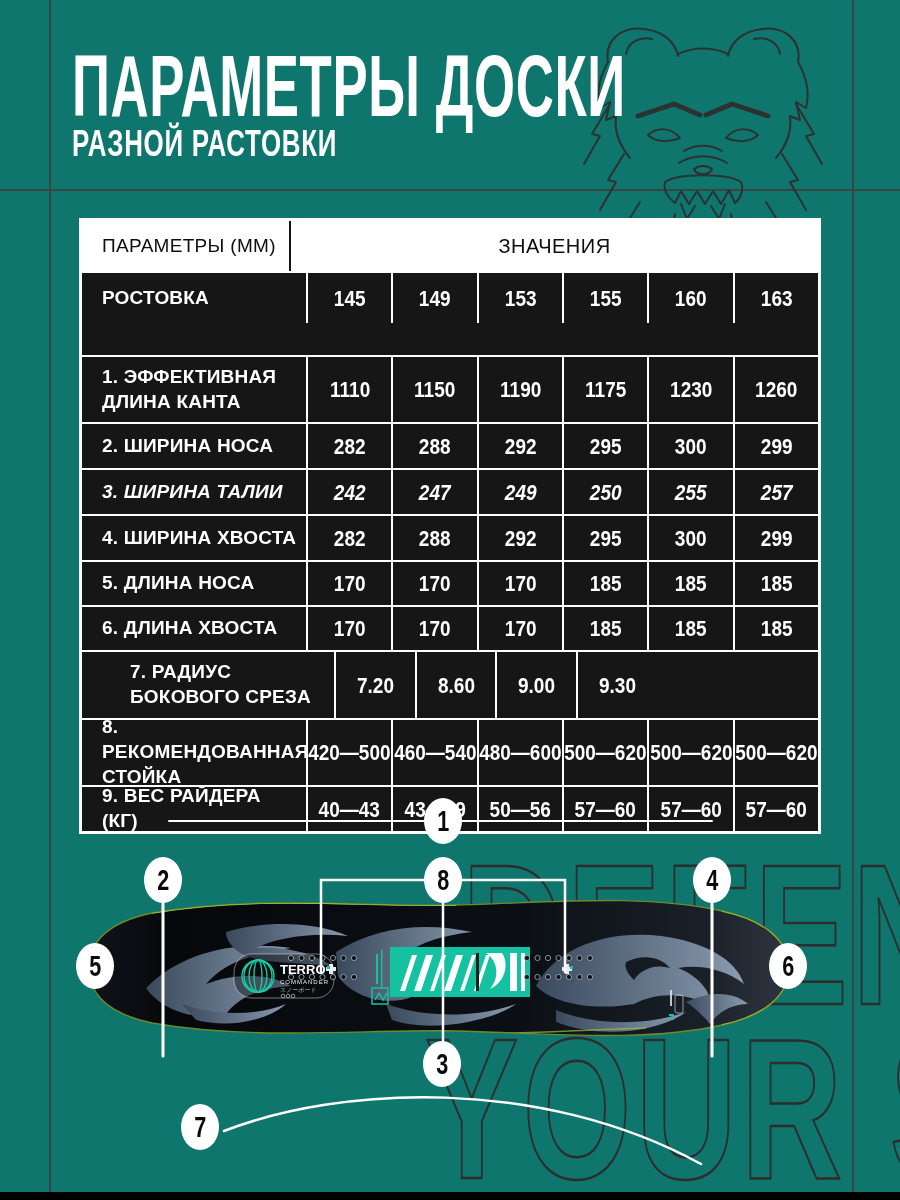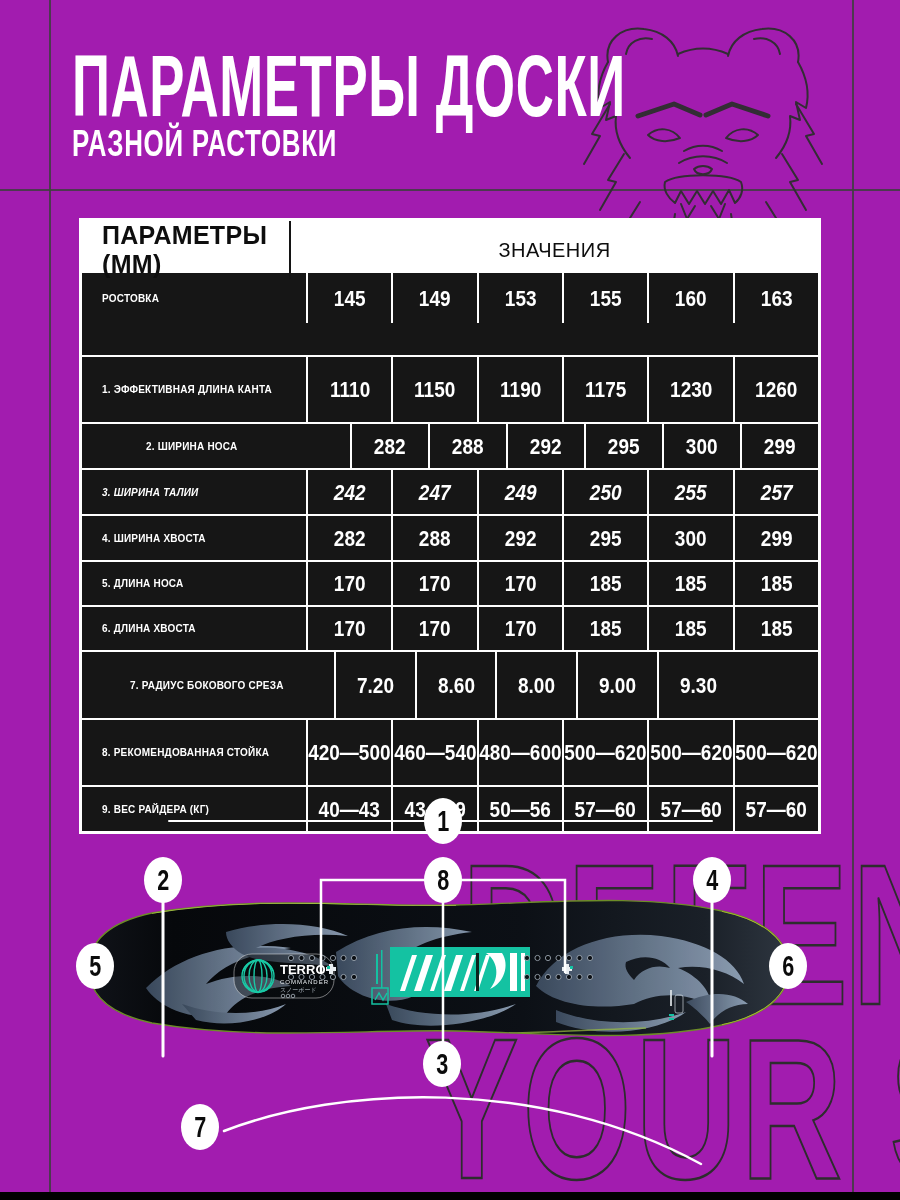--- a/index.html
+++ b/index.html
@@ -1,43 +1,43 @@
 <!DOCTYPE html>
 <html><head>
 <meta charset="utf-8">
 <style>
   html,body{margin:0;padding:0;background:#000;}
-  .page{position:relative;width:900px;height:1200px;background:#a21caf;overflow:hidden;
+  .page{position:relative;width:900px;height:1200px;background:#0f766e;overflow:hidden;
         font-family:"Liberation Sans",sans-serif;color:#fff;}
   
   .gline{position:absolute;background:#3e3e3e;opacity:.85;}
   .gline.v{width:2px;top:0;height:1200px;}
   .gline.h{height:2px;left:0;width:900px;}
   
   .title{position:absolute;left:72px;top:42px;font-size:88px;font-weight:bold;line-height:1;
          letter-spacing:1px;transform:scale(.60,1);transform-origin:left top;white-space:nowrap;}
   .subtitle{position:absolute;left:72px;top:126px;font-size:36px;font-weight:bold;line-height:1;
          letter-spacing:1px;transform:scale(.72,1);transform-origin:left top;white-space:nowrap;}
   
   .bear{position:absolute;left:548px;top:14px;z-index:0;}
   .wm{position:absolute;z-index:0;font-weight:bold;font-size:200px;line-height:.93;white-space:nowrap;
       letter-spacing:6px;color:transparent;-webkit-text-stroke:2.5px #2d2d2d;
       transform:scale(.70,1);transform-origin:left top;}
   
   .spec-table{position:absolute;left:79px;top:218px;width:742px;border:3px solid #fff;
               background:#161616;z-index:2;box-sizing:border-box;}
   .thead{display:grid;grid-template-columns:209px 1fr;height:50px;background:#fff;color:#0e0e0e;}
-  .th1{display:flex;align-items:center;padding-left:20px;font-weight:bold;font-size:25px;
+  .th1{display:flex;align-items:center;padding-left:20px;font-weight:normal;font-size:19px;
        border-right:2px solid #141414;letter-spacing:.3px;}
   .th2{display:flex;align-items:center;justify-content:center;font-weight:normal;font-size:20px;
        letter-spacing:.5px;}
   .tr{display:grid;grid-template-columns:224px repeat(6,1fr);border-top:2px solid #fff;background:#161616;}
   .td{display:flex;align-items:center;justify-content:center;border-left:2px solid #fff;overflow:hidden;}
   .td.label{justify-content:flex-start;padding-left:20px;padding-right:8px;border-left:none;
-            font-size:10px;font-weight:bold;line-height:1.3;letter-spacing:.2px;text-align:left;}
+            font-size:19px;font-weight:bold;line-height:1.3;letter-spacing:.2px;text-align:left;}
   .num{display:inline-block;font-size:20px;font-weight:bold;transform:scale(.95,1.12);white-space:nowrap;}
   
   .board-svg{position:absolute;left:86px;top:892px;z-index:3;}
   .lines-svg{position:absolute;left:0;top:0;z-index:4;pointer-events:none;}
   .marker{position:absolute;width:38px;height:46px;margin-left:-19px;margin-top:-23px;background:#fff;
           border-radius:50%;display:flex;align-items:center;justify-content:center;z-index:6;}
   .marker span{font-size:30px;font-weight:bold;color:#0b0b0b;transform:scale(.72,1);}
   .bottom-bar{position:absolute;left:0;bottom:0;width:900px;height:8px;background:#000;z-index:7;}
 </style>
 </head>
@@ -129,21 +129,21 @@
           <div class="td">
             <span class="num">1175</span>
           </div>
           <div class="td">
             <span class="num">1230</span>
           </div>
           <div class="td">
             <span class="num">1260</span>
           </div>
         </div>
-        <div class="tr" style="height: 44px; padding-left: 44px;">
+        <div class="tr" style="height: 44px;">
           <div class="td label">2. ШИРИНА НОСА</div>
           <div class="td">
             <span class="num">282</span>
           </div>
           <div class="td">
             <span class="num">288</span>
           </div>
           <div class="td">
             <span class="num">292</span>
           </div>
@@ -241,23 +241,20 @@
             <span class="num">185</span>
           </div>
         </div>
         <div class="tr" style="height: 66px; padding-left: 28px;">
           <div class="td label">7. РАДИУС БОКОВОГО СРЕЗА</div>
           <div class="td">
             <span class="num">7.20</span>
           </div>
           <div class="td">
             <span class="num">8.60</span>
-          </div>
-          <div class="td">
-            <span class="num">8.00</span>
           </div>
           <div class="td">
             <span class="num">9.00</span>
           </div>
           <div class="td">
             <span class="num">9.30</span>
           </div>
         </div>
         <div class="tr" style="height: 65px;">
           <div class="td label">8. РЕКОМЕНДОВАННАЯ СТОЙКА</div>

